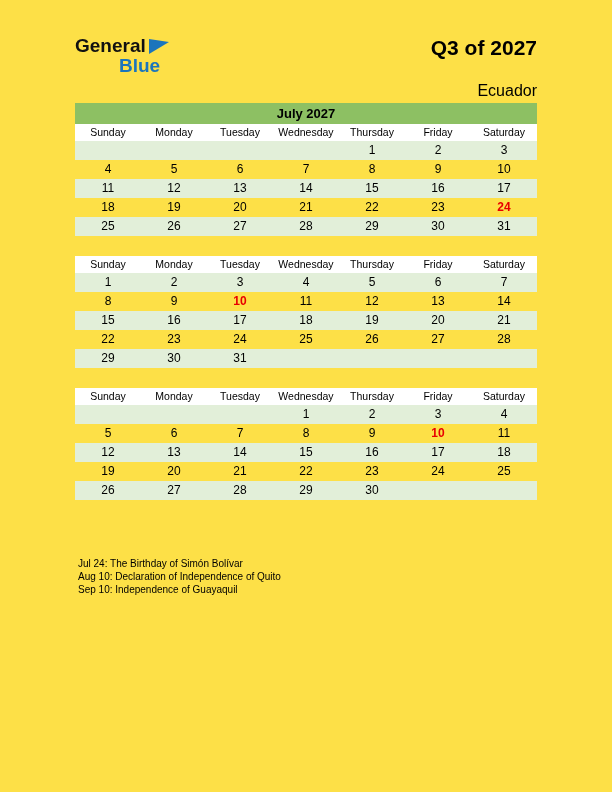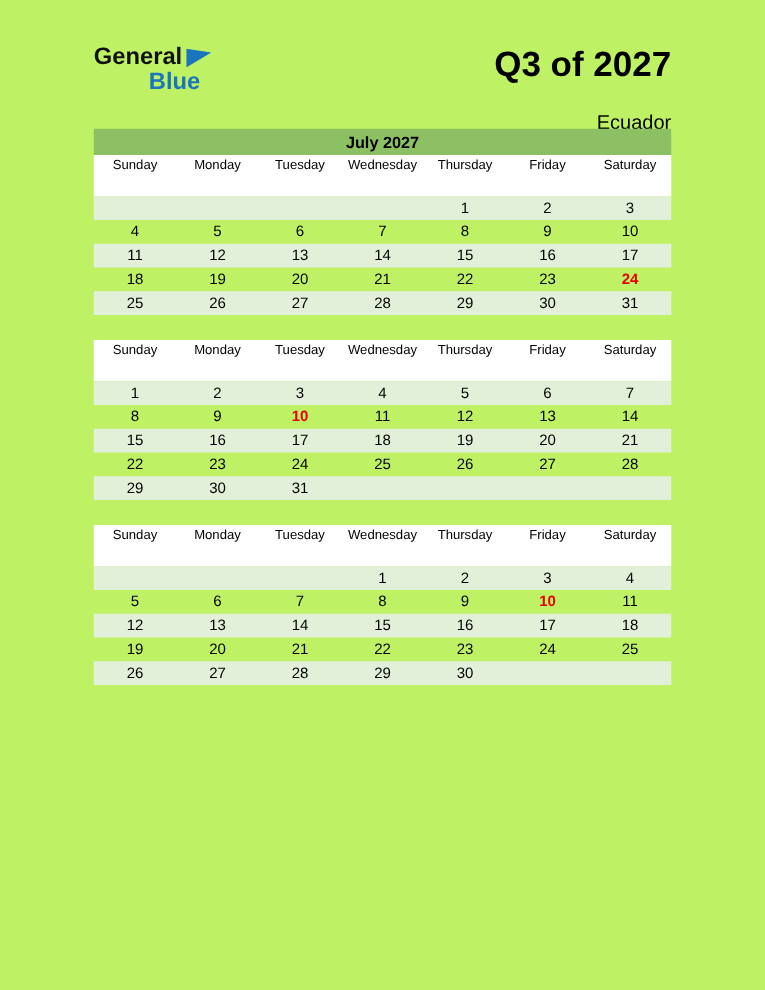--- a/index.html
+++ b/index.html
@@ -12,21 +12,21 @@
   * { margin: 0; padding: 0; box-sizing: border-box; }
   html, body { background: #ffffff; }
   body {
     font-family: "Liberation Sans", "DejaVu Sans", sans-serif;
     color: var(--text-black);
   }
   .page {
     position: relative;
     width: 612px;
     height: 792px;
-    background: #bef264;
+    background: #fde047;
     overflow: hidden;
   }
   
   .header {
     position: absolute;
     top: 36px;
     left: 75px;
     right: 75px;
     display: flex;
     justify-content: space-between;
@@ -43,21 +43,21 @@
   .logo-flag { margin-left: 3px; margin-top: 2px; }
   .logo-line2 {
     font-size: 19px;
     font-weight: bold;
     color: var(--logo-blue);
     margin-left: 44px;
     margin-top: 1px;
   }
   .title-block { text-align: right; }
   .quarter-title {
-    font-size: 28px;
+    font-size: 21px;
     font-weight: bold;
     color: #000000;
   }
   .country {
     font-size: 16px;
     color: #000000;
     margin-top: 22px;
   }
   
   .months {
@@ -72,21 +72,21 @@
     height: 21px;
     line-height: 21px;
     text-align: center;
     font-size: 13px;
     font-weight: bold;
     color: #000000;
   }
   .day-row {
     display: grid;
     grid-template-columns: repeat(7, 1fr);
-    height: 33px;
+    height: 17px;
     line-height: 17px;
     background: #ffffff;
   }
   .day-cell {
     text-align: center;
     font-size: 10.5px;
     color: #000000;
   }
   .week-row {
     display: grid;
@@ -311,14 +311,19 @@
             <div class="date-cell">28</div>
             <div class="date-cell">29</div>
             <div class="date-cell">30</div>
             <div class="date-cell"></div>
             <div class="date-cell"></div>
           </div>
         </div>
   </section>
 </div>
 
+  <div class="notes" id="notes">
+      <div class="note-line">Jul 24: The Birthday of Simón Bolívar</div>
+      <div class="note-line">Aug 10: Declaration of Independence of Quito</div>
+      <div class="note-line">Sep 10: Independence of Guayaquil</div>
+    </div>
 
 </div>
 
 </body></html>

